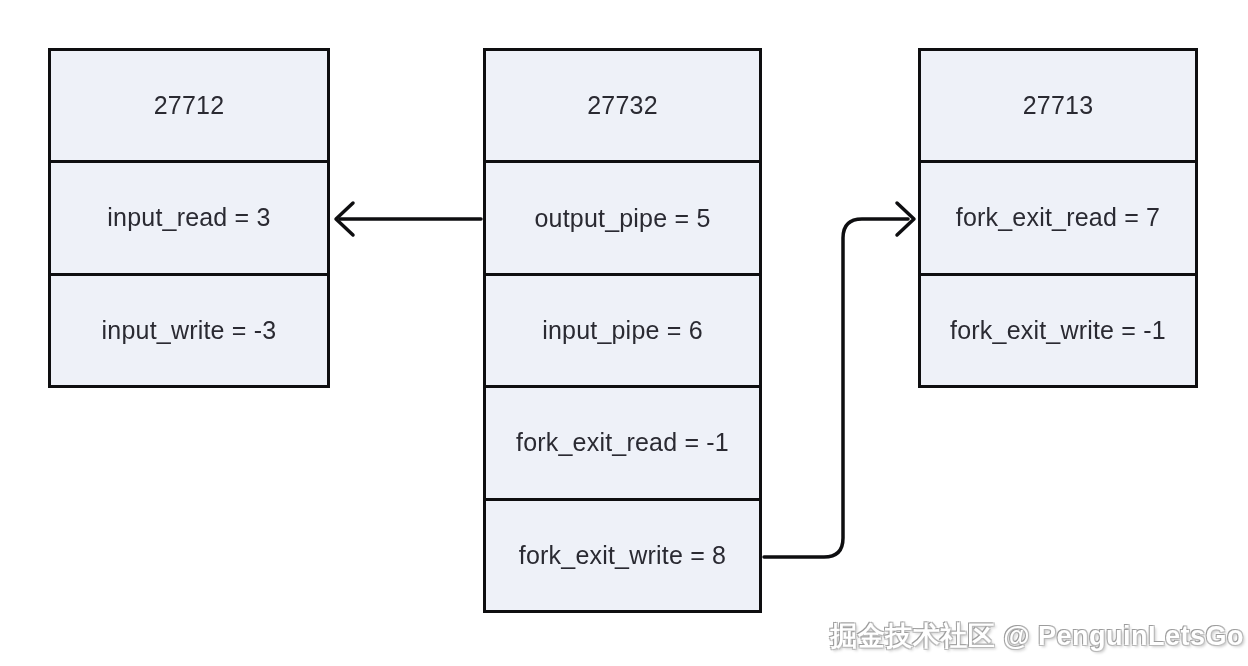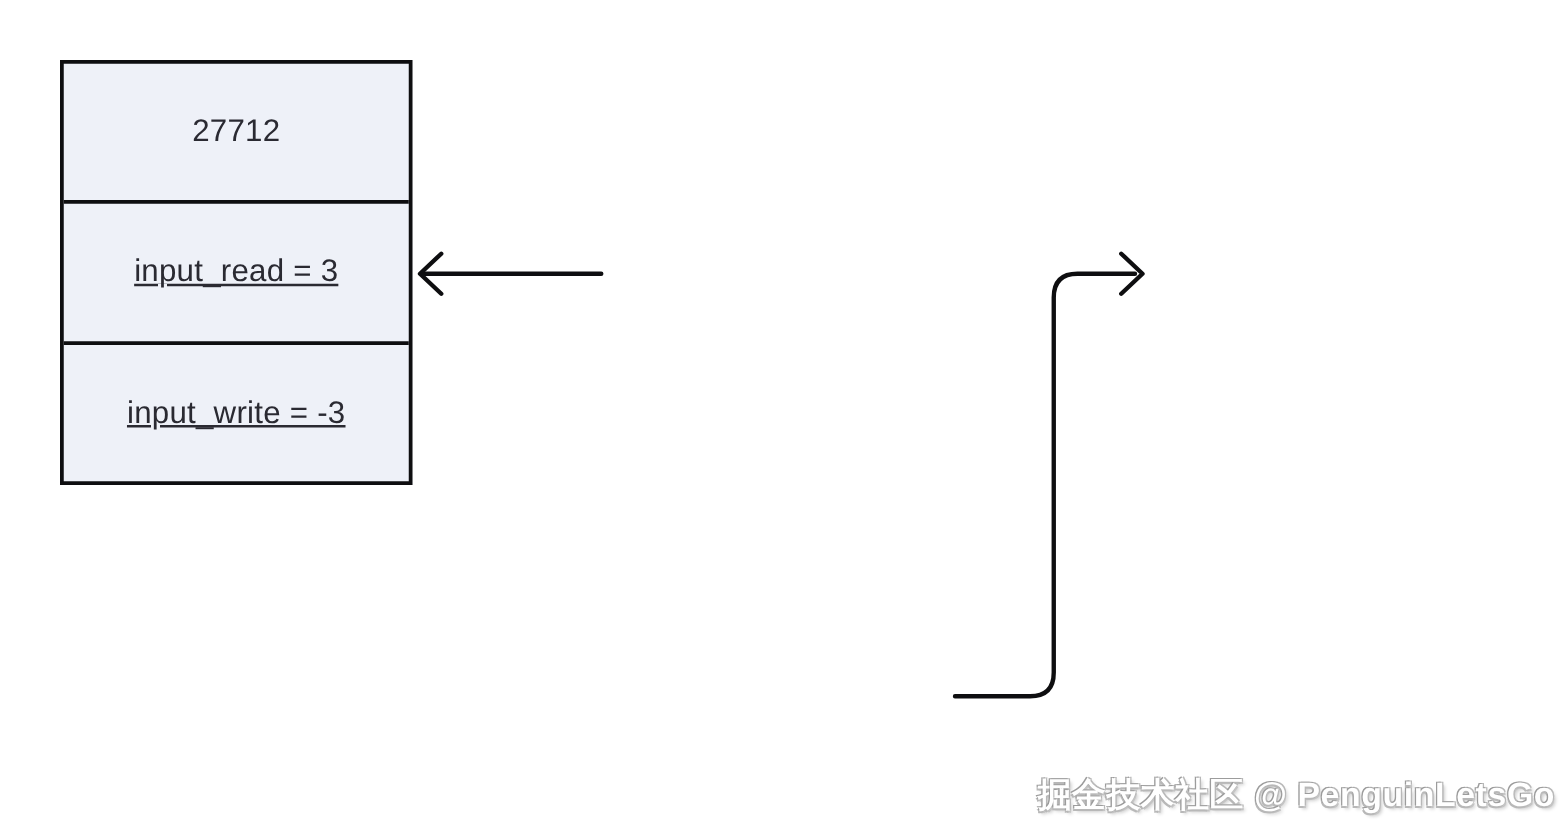--- a/index.html
+++ b/index.html
@@ -32,21 +32,20 @@
     display: flex;
     align-items: center;
     justify-content: center;
     font-size: 25px;
     color: var(--text-color);
     letter-spacing: 0.2px;
     white-space: nowrap;
   }
   .process-box .row + .row {
     border-top: 3.5px solid var(--line-color);
-    text-decoration: underline;
   }
   #box-27712 { left: 48px;  top: 48px; width: 282px; height: 340px; }
   #box-27732 { left: 483px; top: 48px; width: 279px; height: 565px; }
   #box-27713 { left: 918px; top: 48px; width: 280px; height: 340px; }
 
   svg.arrows {
     position: absolute;
     left: 0; top: 0;
     width: 1248px; height: 666px;
     pointer-events: none;
@@ -79,21 +78,33 @@
 <body>
 
 <div class="canvas">
 
   <div class="process-box" id="box-27712">
     <div class="row">27712</div>
     <div class="row">input_read = 3</div>
     <div class="row">input_write = -3</div>
   </div>
 
+  <div class="process-box" id="box-27732">
+    <div class="row">27732</div>
+    <div class="row">output_pipe = 5</div>
+    <div class="row">input_pipe = 6</div>
+    <div class="row">fork_exit_read = -1</div>
+    <div class="row">fork_exit_write = 8</div>
+  </div>
 
+  <div class="process-box" id="box-27713">
+    <div class="row">27713</div>
+    <div class="row">fork_exit_read = 7</div>
+    <div class="row">fork_exit_write = -1</div>
+  </div>
 
   <svg class="arrows" viewBox="0 0 1248 666">
 
     <g>
       <path d="M 481 219 L 340 219"></path>
       <path d="M 353 203 L 336 219 L 353 235"></path>
     </g>
 
     <g>
       <path d="M 764 557 L 824 557 Q 843 557 843 538 L 843 238 Q 843 219 862 219 L 908 219"></path>

